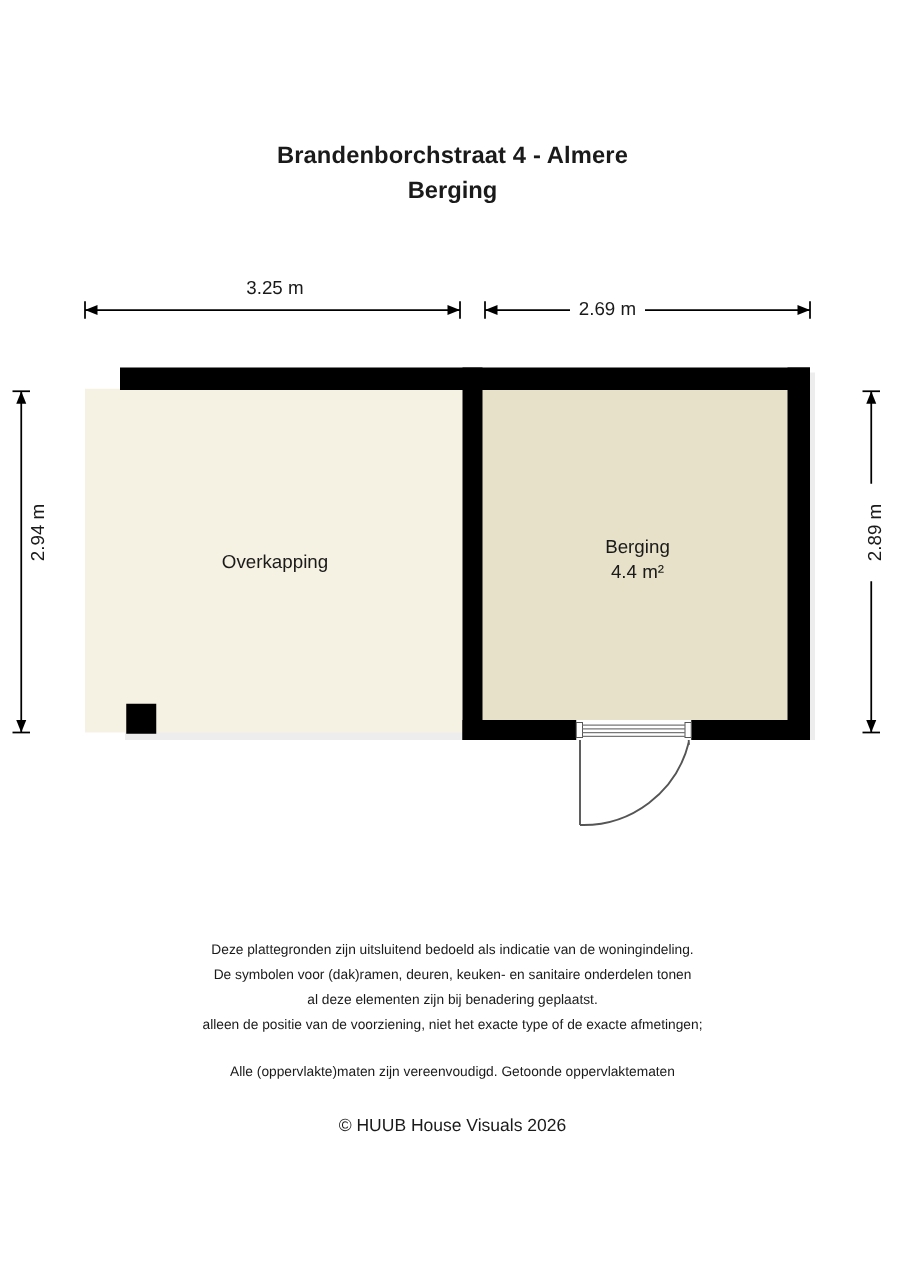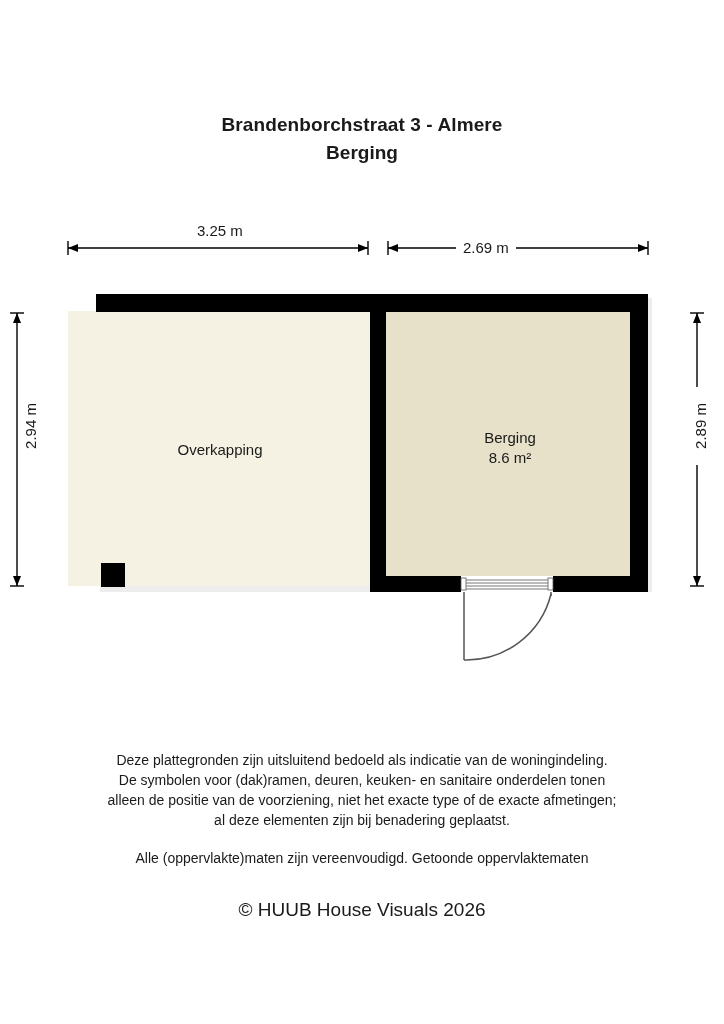--- a/index.html
+++ b/index.html
@@ -92,32 +92,32 @@
   
   .footer {
     position: absolute;
     left: 0;
     top: 750px;
     width: 724px;
     text-align: center;
   }
   .footer p {
     margin: 0;
-    font-size: 14px;
+    font-size: 11px;
     line-height: 20px;
     color: #1a1a1a;
   }
   .footer .para2 { margin-top: 18px; }
-  .footer .copyright { margin-top: 32px; font-size: 19px; }
+  .footer .copyright { margin-top: 22px; font-size: 14px; }
 </style>
 </head>
 <body>
 
 <div class="title-block">
-  <div class="title-line1">Brandenborchstraat 3 - Almere</div>
+  <div class="title-line1">Brandenborchstraat 4 - Almere</div>
   <div class="title-line2">Berging</div>
 </div>
 
 <div class="plan">
   <svg width="724" height="700" viewBox="0 0 724 700" xmlns="http://www.w3.org/2000/svg">
 
     <g stroke="#000" stroke-width="1.4" fill="none">
       <line x1="68" y1="248" x2="368" y2="248"></line>
       <path d="M68 248 L78 244 L78 252 Z" fill="#000" stroke="none"></path>
       <path d="M368 248 L358 244 L358 252 Z" fill="#000" stroke="none"></path>
@@ -189,23 +189,23 @@
 <div class="dim-label dim-top-left">3.25 m</div>
 <div class="dim-label dim-top-right">2.69 m</div>
 <div class="dim-label dim-left">2.94 m</div>
 <div class="dim-label dim-right">2.89 m</div>
 
 <div class="room-label room-overkapping">
   <div>Overkapping</div>
 </div>
 <div class="room-label room-berging">
   <div>Berging</div>
-  <div class="room-area">8.6 m²</div>
+  <div class="room-area">4.4 m²</div>
 </div>
 
 <div class="footer">
   <p>Deze plattegronden zijn uitsluitend bedoeld als indicatie van de woningindeling.</p>
   <p>De symbolen voor (dak)ramen, deuren, keuken- en sanitaire onderdelen tonen</p>
+  <p>al deze elementen zijn bij benadering geplaatst.</p>
   <p>alleen de positie van de voorziening, niet het exacte type of de exacte afmetingen;</p>
-  <p>al deze elementen zijn bij benadering geplaatst.</p>
   <p class="para2">Alle (oppervlakte)maten zijn vereenvoudigd. Getoonde oppervlaktematen</p>
   <p class="copyright">© HUUB House Visuals 2026</p>
 </div>
 
 </body></html>

